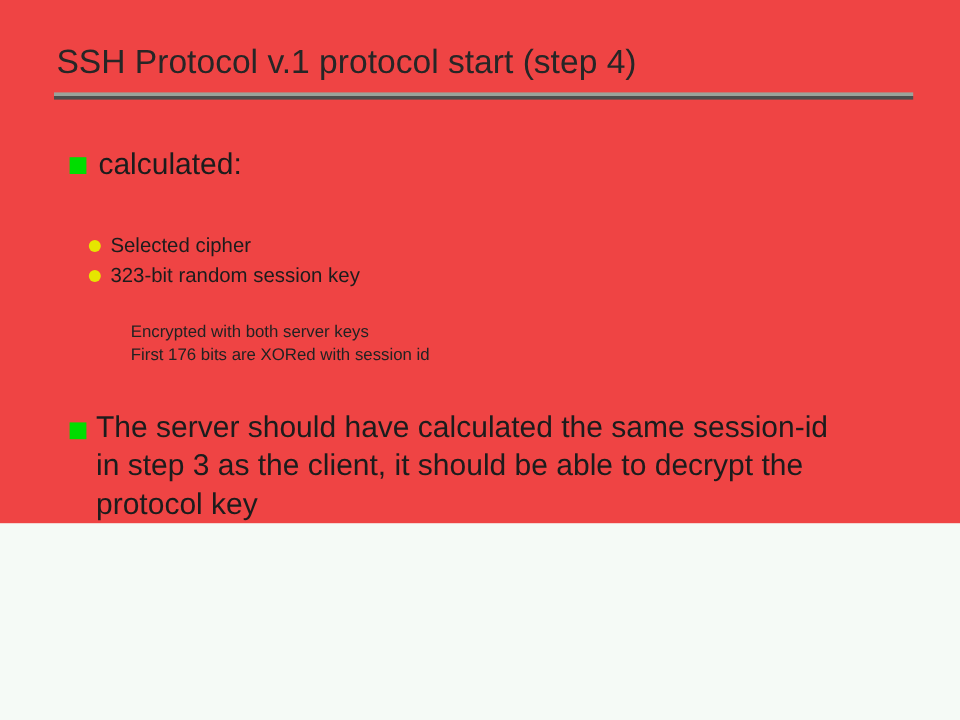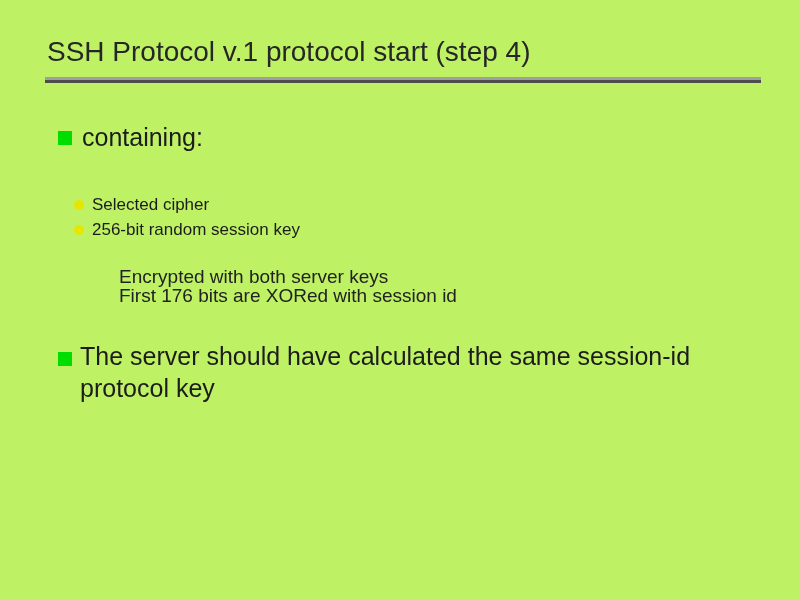--- a/index.html
+++ b/index.html
@@ -5,22 +5,22 @@
   html, body {
     margin: 0;
     padding: 0;
     width: 800px;
     height: 600px;
     background: #f5faf6;
   }
   .slide {
     position: relative;
     width: 800px;
-    height: 600px;
-    background: #bef264;
+    height: 436px;
+    background: #ef4444;
     font-family: "Liberation Sans", sans-serif;
     color: #1c1c1c;
     overflow: hidden;
   }
   .title {
     position: absolute;
     left: 47px;
     top: 36px;
     margin: 0;
     font-size: 28px;
@@ -78,61 +78,62 @@
     flex: 0 0 auto;
     width: 10px;
     height: 10px;
     border-radius: 50%;
     background: #e6e600;
     margin-top: 8px;
     margin-right: 8px;
   }
   .subsubs {
     position: absolute;
-    left: 119px;
+    left: 109px;
     top: 267px;
-    font-size: 19px;
+    font-size: 14px;
     line-height: 19px;
     color: #222;
     white-space: nowrap;
   }
 </style>
 </head>
 <body>
 
 <div class="slide">
 
   <h1 class="title">SSH Protocol v.1 protocol start (step 4)</h1>
 
   <div class="rule"></div>
 
   <div class="bullet-block b1">
     <span class="square"></span>
     <div class="btext">
-      <div>containing:</div>
+      <div>calculated:</div>
     </div>
   </div>
 
   <div class="subs">
     <div class="sub-item">
       <span class="dot"></span>
       <span>Selected cipher</span>
     </div>
     <div class="sub-item">
       <span class="dot"></span>
-      <span>256-bit random session key</span>
+      <span>323-bit random session key</span>
     </div>
   </div>
 
   <div class="subsubs">
     <div>Encrypted with both server keys</div>
     <div>First 176 bits are XORed with session id</div>
   </div>
 
   <div class="bullet-block b2">
     <span class="square"></span>
     <div class="btext">
       <div>The server should have calculated the same session-id</div>
+      <div>in step 3 as the client, it should be able to decrypt the</div>
       <div>protocol key</div>
     </div>
   </div>
 
 </div>
 
 </body></html>

